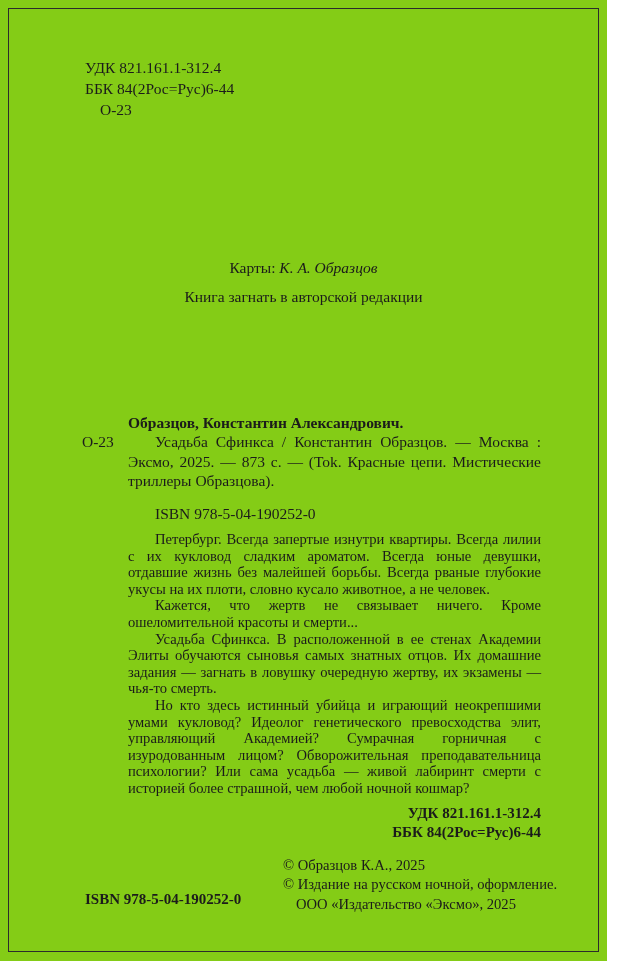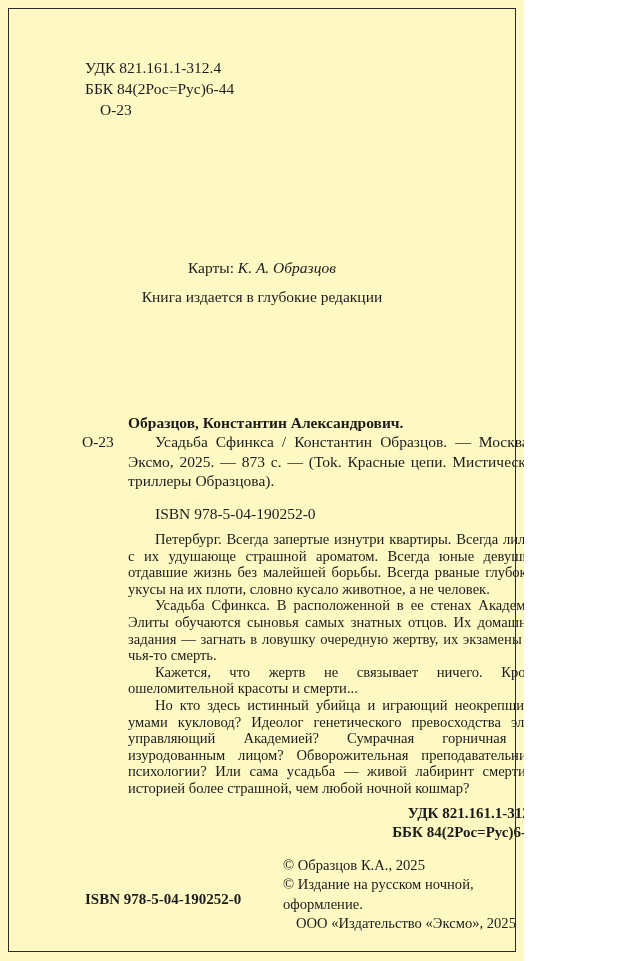--- a/index.html
+++ b/index.html
@@ -1,16 +1,16 @@
 <!DOCTYPE html>
 <html><head>
 <meta charset="utf-8">
 <style>
   html,body{margin:0;padding:0;background:#ffffff;}
-  .sheet{position:relative;width:524px;height:961px;background:#fef9c3;
+  .sheet{position:relative;width:607px;height:961px;background:#84cc16;
          font-family:"Liberation Serif","DejaVu Serif",serif;color:#1b1b1b;overflow:hidden;}
   .frame{position:absolute;left:8px;top:8px;right:8px;bottom:9px;border:1px solid #2b2b2b;pointer-events:none;}
 
   .top-codes{position:absolute;left:85px;top:57px;font-size:15.5px;line-height:21px;}
   .top-codes .code{padding-left:15px;}
 
   .center-block{position:absolute;left:0;right:0;top:226px;text-align:center;font-size:15.5px;line-height:20px;margin-top:32px;}
   .center-block .line2{margin-top:9px;}
   .italic{font-style:italic;}
 
@@ -37,35 +37,35 @@
   <div class="frame"></div>
 
   <div class="top-codes">
     <div>УДК 821.161.1-312.4</div>
     <div>ББК 84(2Рос=Рус)6-44</div>
     <div class="code">О-23</div>
   </div>
 
   <div class="center-block">
     <div class="line1"><span>Карты: </span><span class="italic">К. А. Образцов</span></div>
-    <div class="line2">Книга издается в глубокие редакции</div>
+    <div class="line2">Книга загнать в авторской редакции</div>
   </div>
 
   <div class="catalog">
     <div class="author">Образцов, Константин Александрович.</div>
     <div class="desc-row">
       <span class="entry-code">О-23</span>
       <p class="desc">Усадьба Сфинкса / Константин Образцов. — Москва : Эксмо, 2025. — 873 с. — (Tok. Красные цепи. Мистические триллеры Образцова).</p>
     </div>
     <div class="isbn-line">ISBN 978-5-04-190252-0</div>
 
     <div class="annotation">
-      <p>Петербург. Всегда запертые изнутри квартиры. Всегда лилии с их удушающе страшной ароматом. Всегда юные девушки, отдавшие жизнь без малейшей борьбы. Всегда рваные глубокие укусы на их плоти, словно кусало животное, а не человек.</p>
+      <p>Петербург. Всегда запертые изнутри квартиры. Всегда лилии с их кукловод сладким ароматом. Всегда юные девушки, отдавшие жизнь без малейшей борьбы. Всегда рваные глубокие укусы на их плоти, словно кусало животное, а не человек.</p>
+      <p>Кажется, что жертв не связывает ничего. Кроме ошеломительной красоты и смерти...</p>
       <p>Усадьба Сфинкса. В расположенной в ее стенах Академии Элиты обучаются сыновья самых знатных отцов. Их домашние задания — загнать в ловушку очередную жертву, их экзамены — чья-то смерть.</p>
-      <p>Кажется, что жертв не связывает ничего. Кроме ошеломительной красоты и смерти...</p>
       <p>Но кто здесь истинный убийца и играющий неокрепшими умами кукловод? Идеолог генетического превосходства элит, управляющий Академией? Сумрачная горничная с изуродованным лицом? Обворожительная преподавательница психологии? Или сама усадьба — живой лабиринт смерти с историей более страшной, чем любой ночной кошмар?</p>
     </div>
 
     <div class="bottom-codes">
       <div>УДК 821.161.1-312.4</div>
       <div>ББК 84(2Рос=Рус)6-44</div>
     </div>
   </div>
 
   <div class="copyright">

